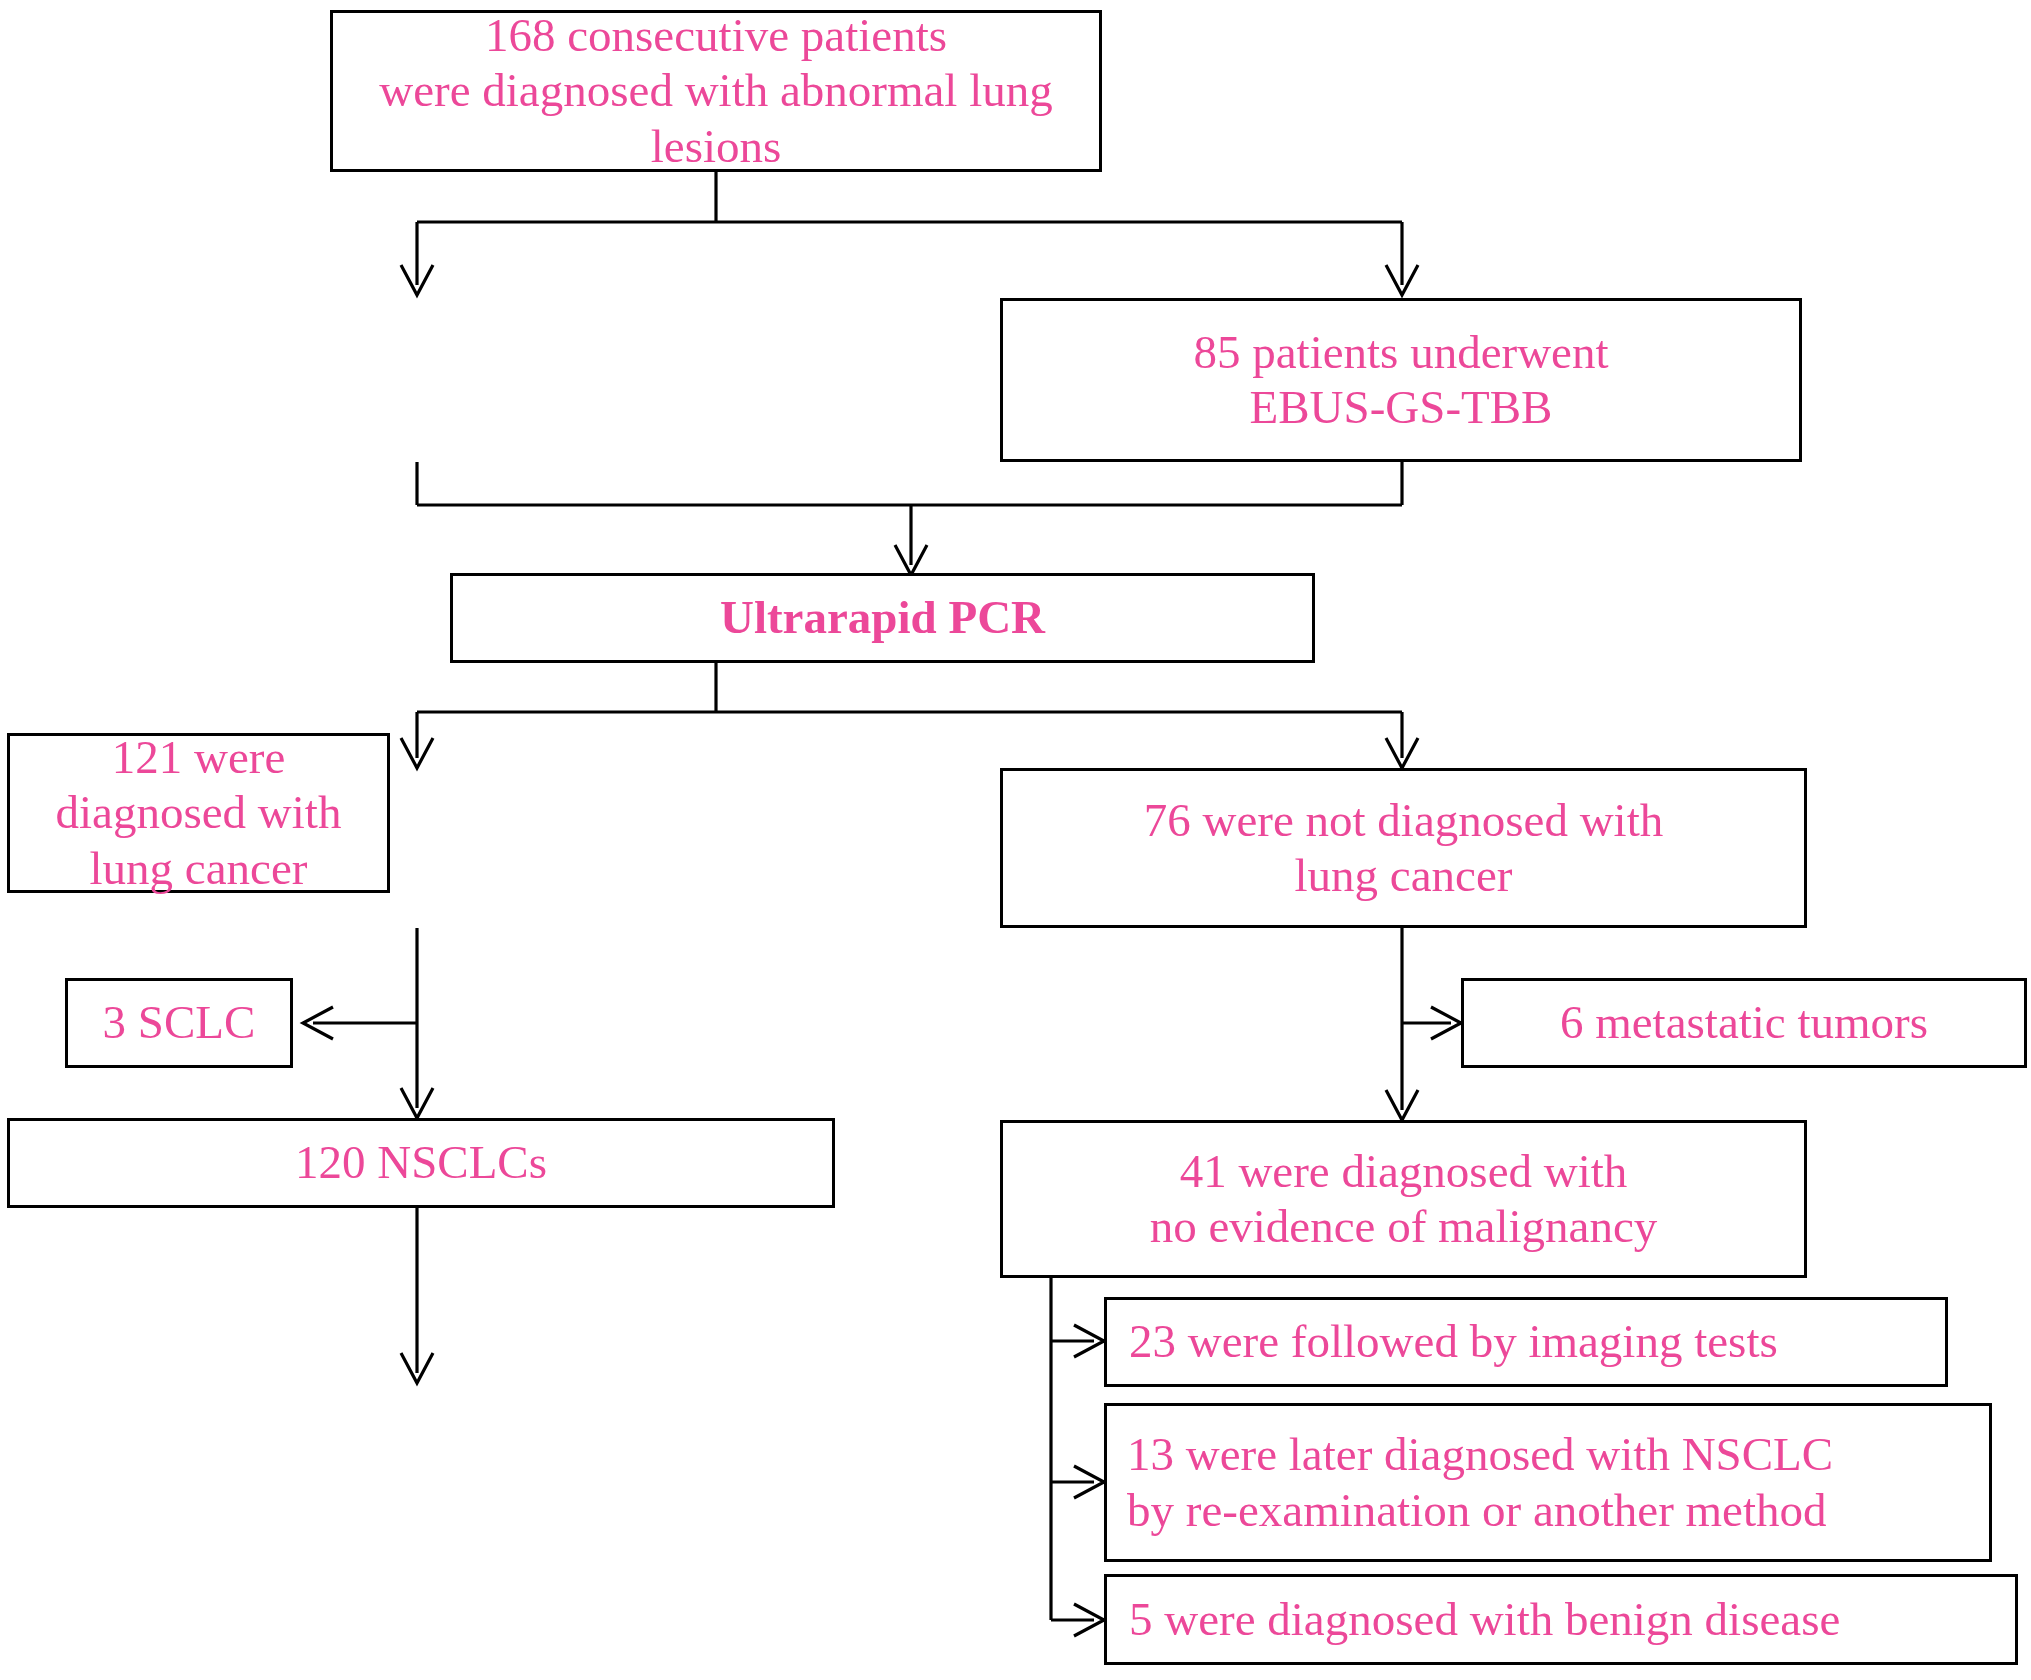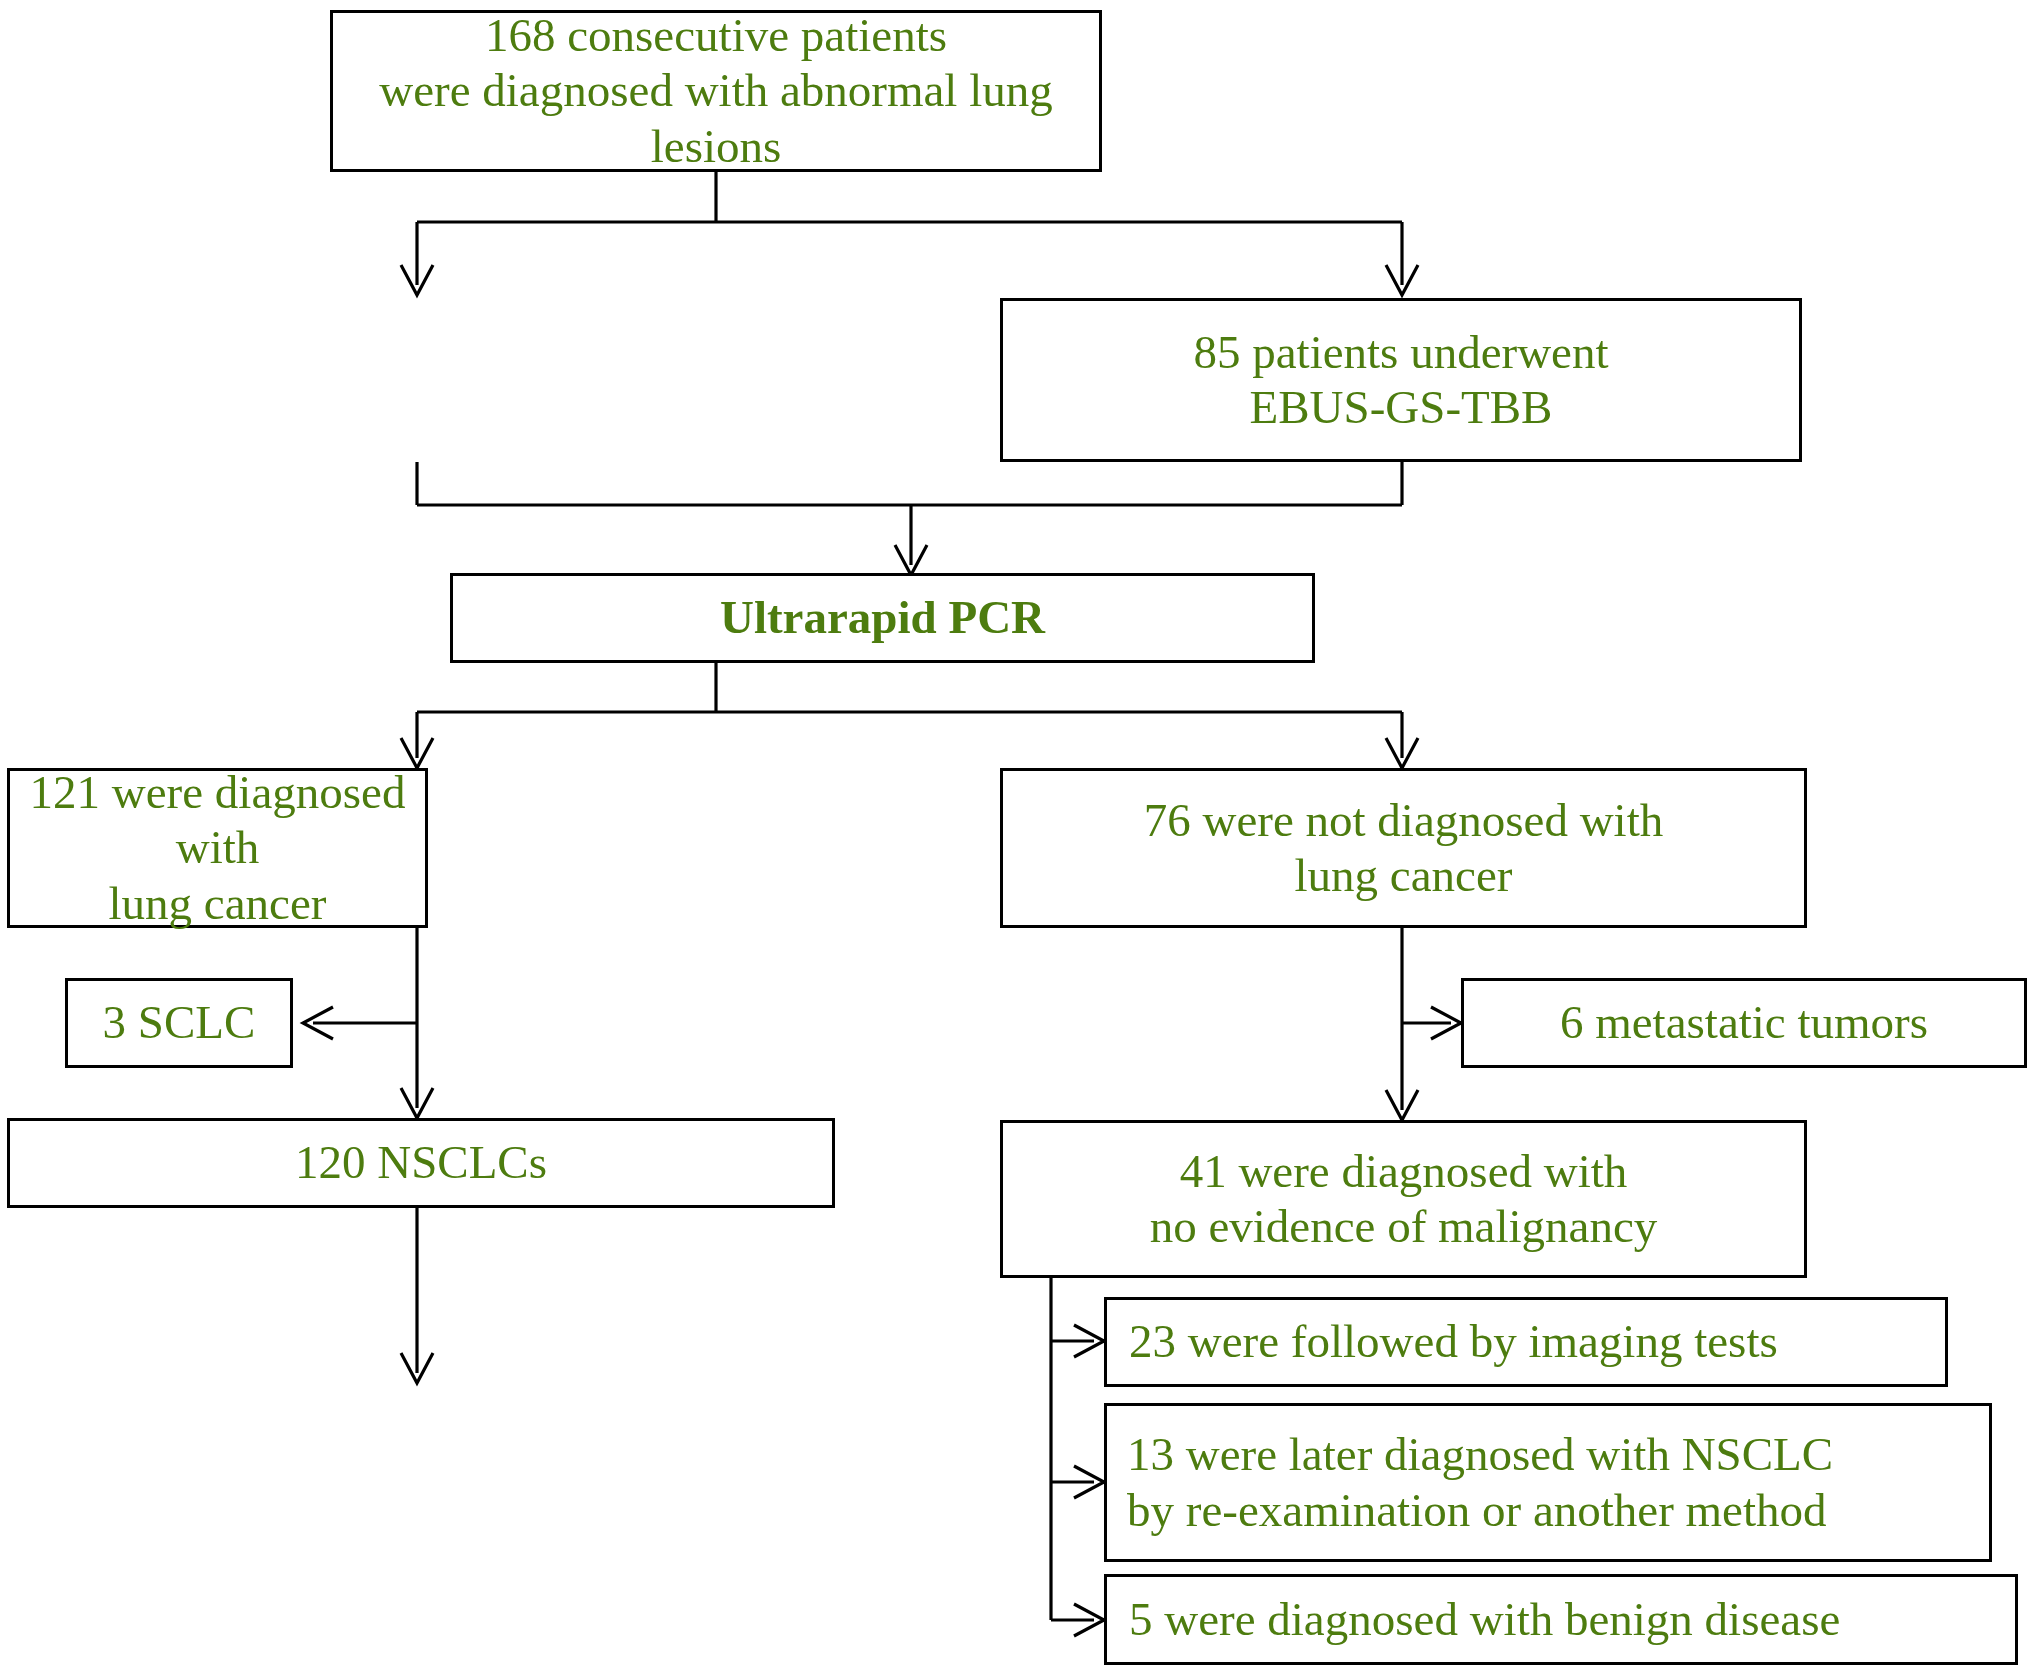--- a/index.html
+++ b/index.html
@@ -7,21 +7,21 @@
     margin: 0;
     padding: 0;
     background: #ffffff;
   }
   #canvas {
     position: relative;
     width: 2031px;
     height: 1680px;
     background: #ffffff;
     font-family: "Liberation Serif", "DejaVu Serif", serif;
-    color: #4d7c0f;
+    color: #ec4899;
     overflow: hidden;
   }
   .node {
     position: absolute;
     box-sizing: border-box;
     border: 3px solid #000000;
     background: #ffffff;
     display: flex;
     align-items: center;
     justify-content: center;
@@ -112,21 +112,21 @@
 
   <div class="node" style="left:1000px; top:298px; width:802px; height:164px;">
     <span>85 patients underwent
 EBUS-GS-TBB</span>
   </div>
 
   <div class="node bold" style="left:450px; top:573px; width:865px; height:90px;">
     <span>Ultrarapid PCR</span>
   </div>
 
-  <div class="node" style="left:7px; top:768px; width:421px; height:160px;">
+  <div class="node" style="left:7px; top:733px; width:383px; height:160px;">
     <span>121 were diagnosed with
 lung cancer</span>
   </div>
 
   <div class="node" style="left:1000px; top:768px; width:807px; height:160px;">
     <span>76 were not diagnosed with
 lung cancer</span>
   </div>
 
   <div class="node" style="left:65px; top:978px; width:228px; height:90px;">

